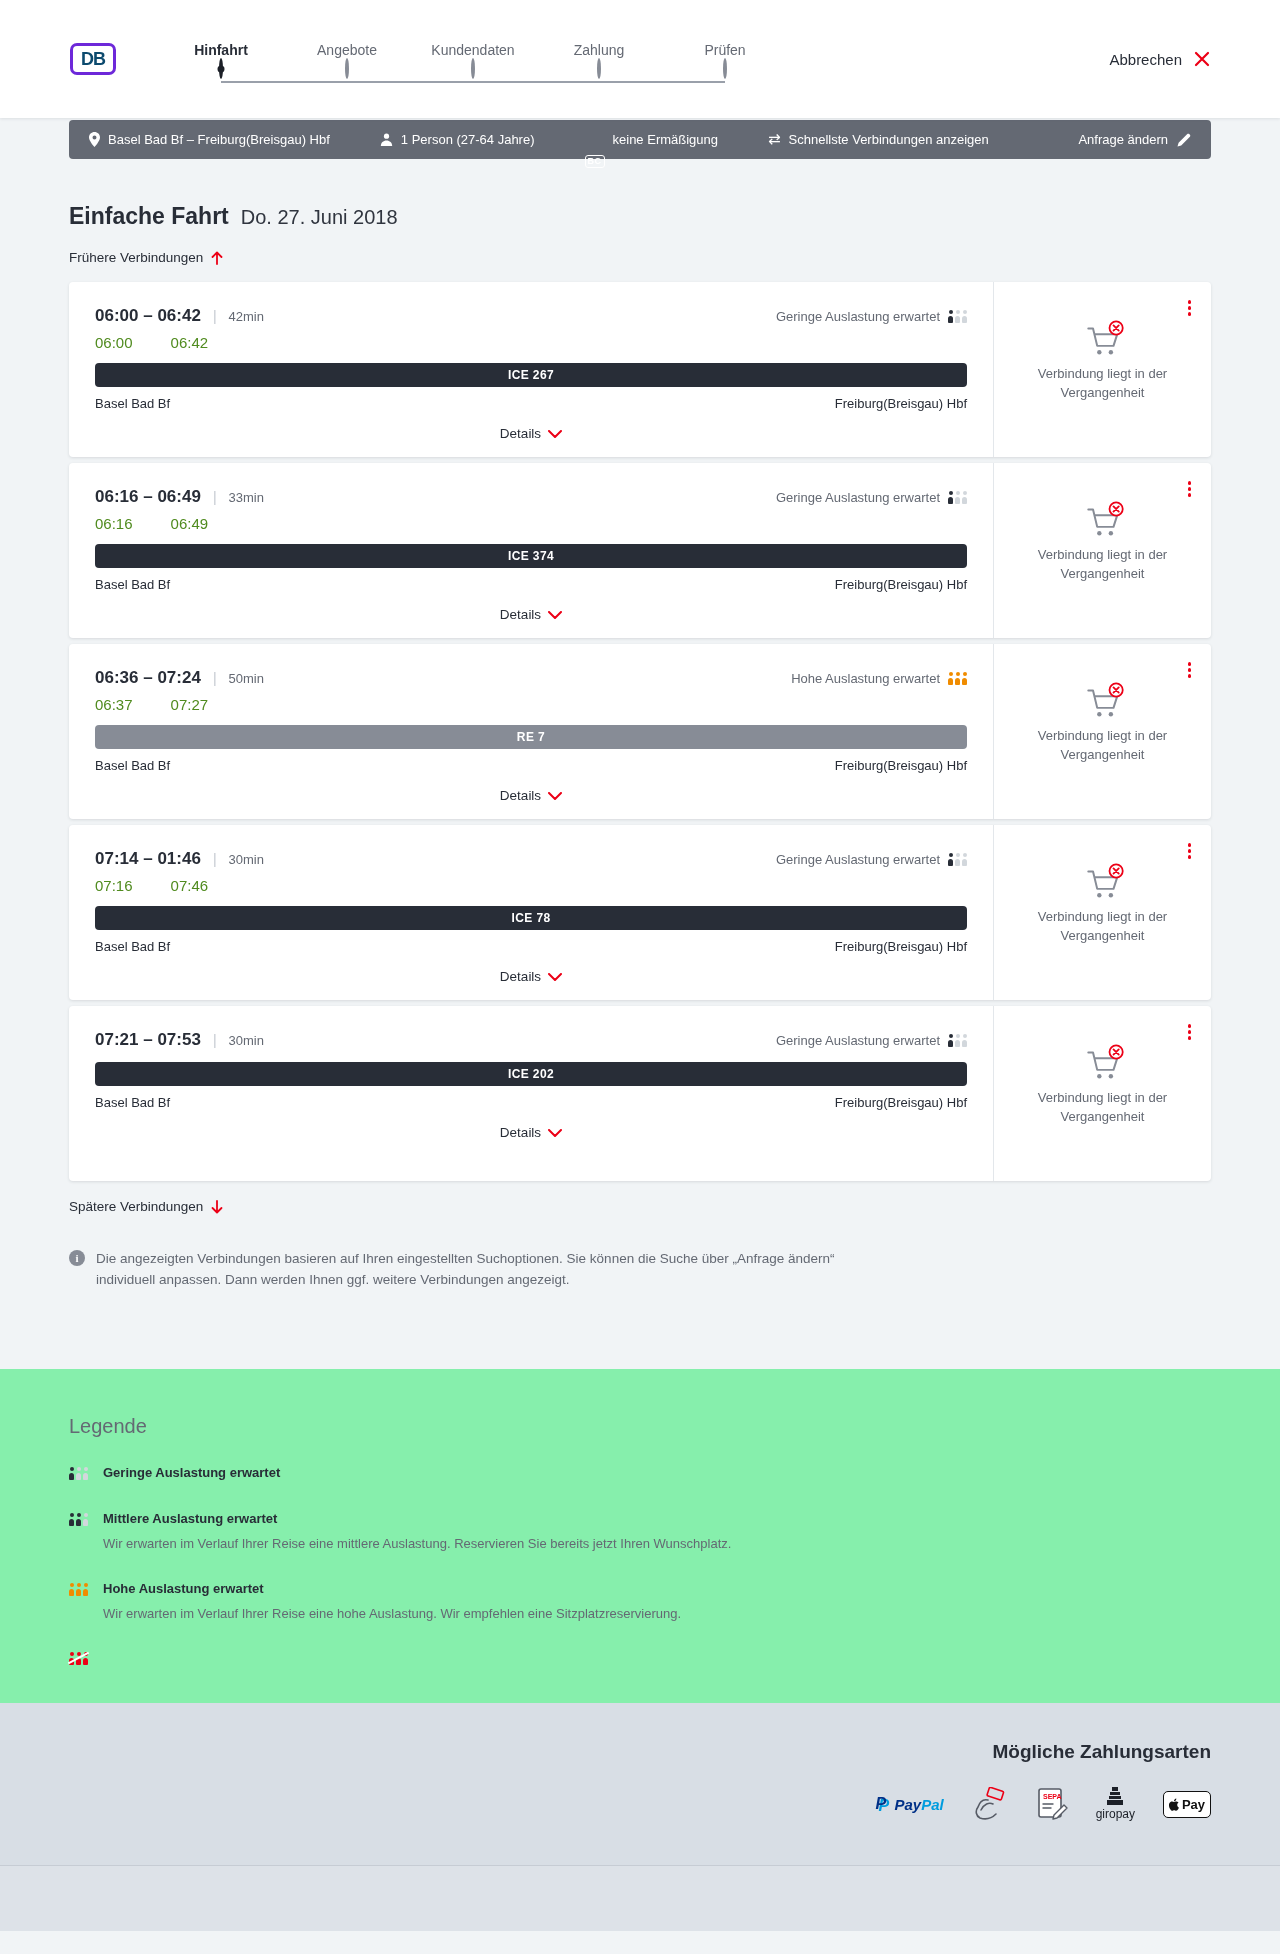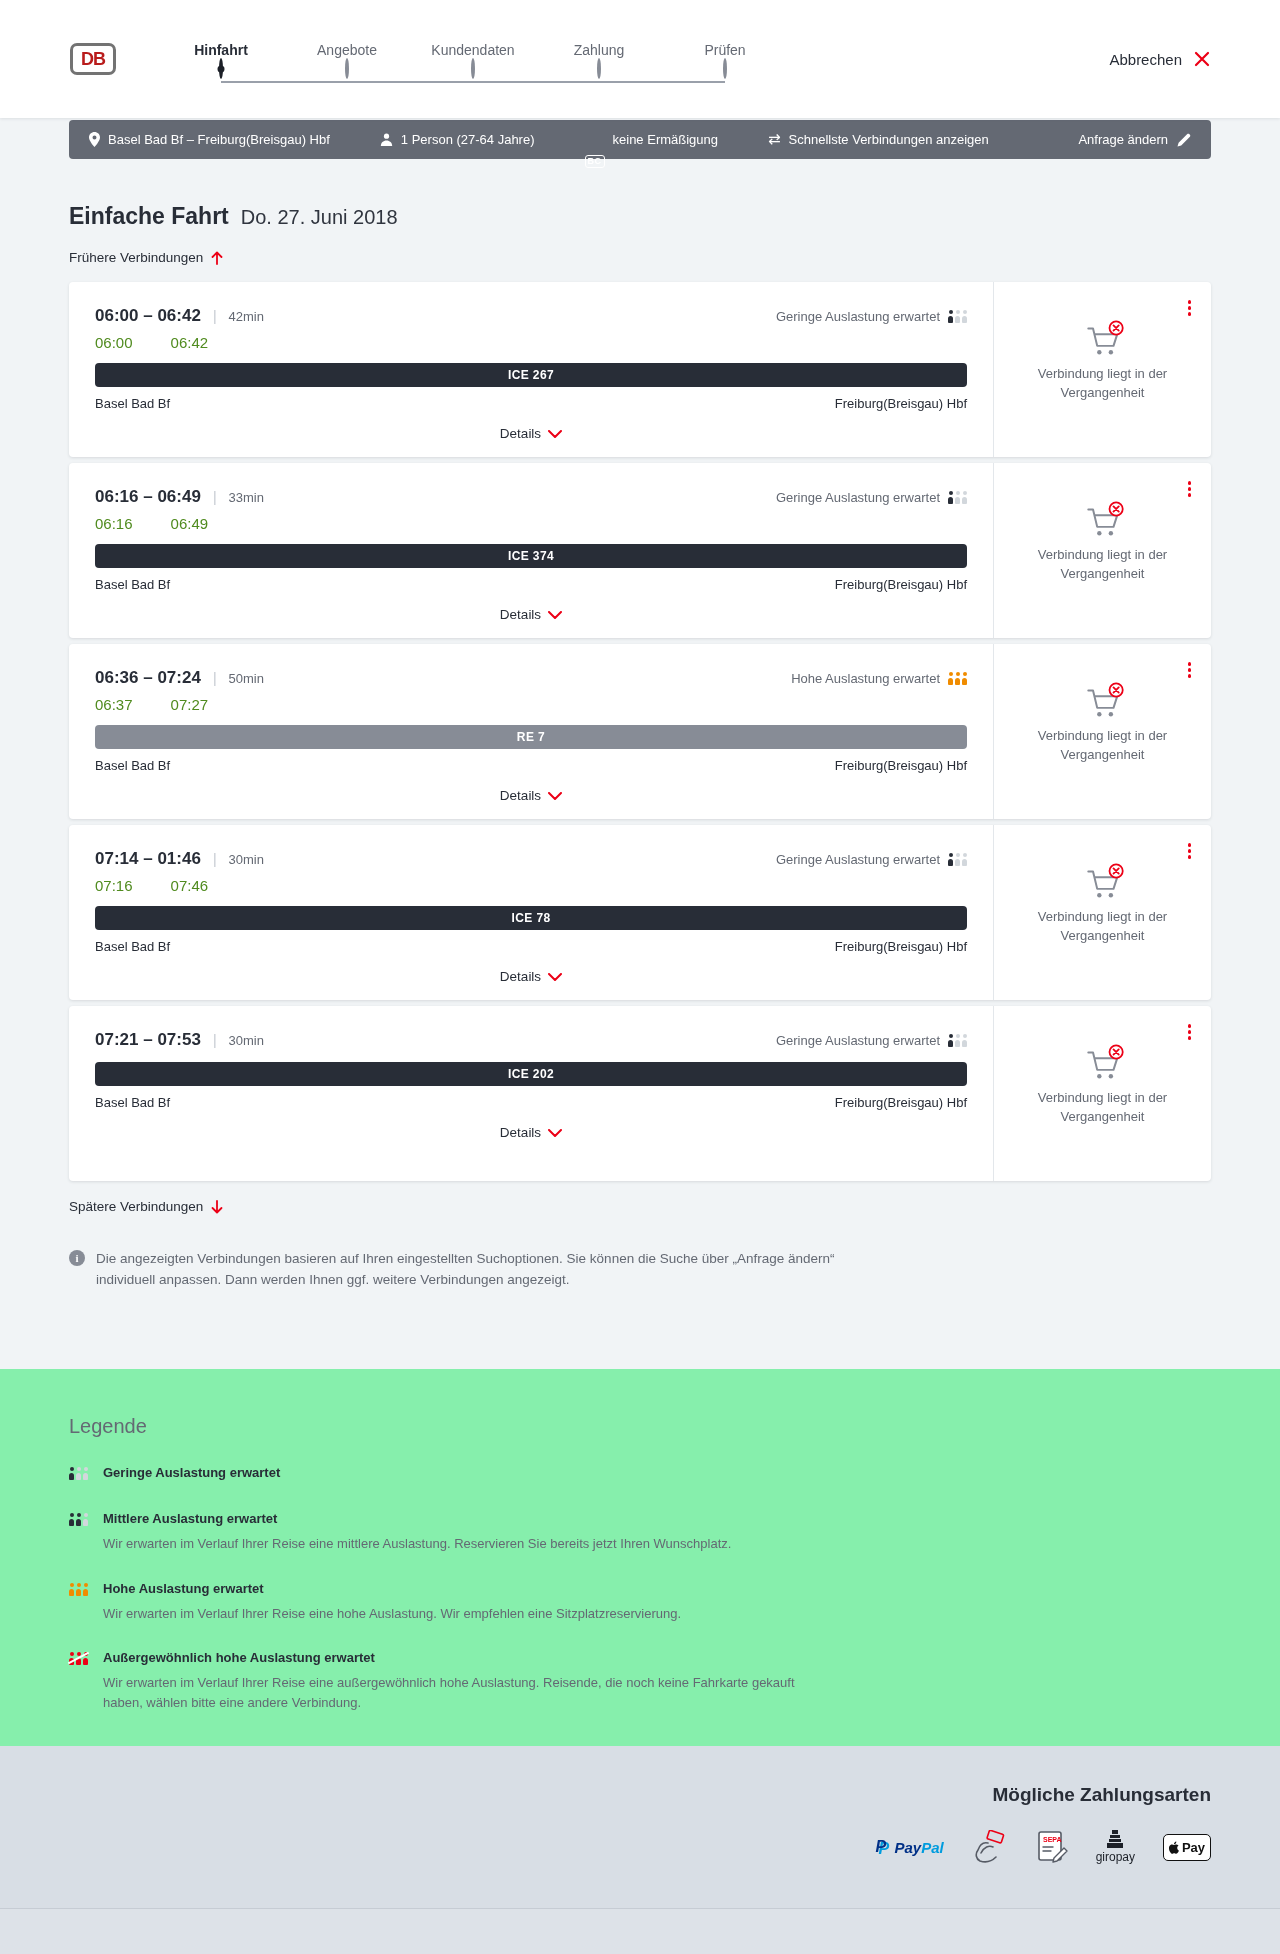--- a/index.html
+++ b/index.html
@@ -7,23 +7,23 @@
   body {
     font-family:"Liberation Sans","DejaVu Sans",sans-serif;
     background:#f1f4f6; color:#282d37;
   }
   
   .topbar {
     height:118px; background:#fff; display:flex; align-items:center;
     padding:0 70px; box-shadow:0 1px 3px rgba(40,45,55,.10); position:relative; z-index:2;
   }
   .db-logo {
-    width:46px; height:32px; border:3px solid #737373; border-radius:7px;
+    width:46px; height:32px; border:3px solid #6d28d9; border-radius:7px;
     display:flex; align-items:center; justify-content:center;
-    color:#b91c1c; font-weight:bold; font-size:18px; letter-spacing:-1px; background:#fff;
+    color:#0c4a6e; font-weight:bold; font-size:18px; letter-spacing:-1px; background:#fff;
     flex:0 0 auto; cursor:pointer;
   }
   .steps { display:flex; position:relative; margin-left:42px; }
   .steps .line {
     position:absolute; top:41px; left:63px; right:63px; height:2px; background:#9aa0aa;
   }
   .step { width:126px; text-align:center; position:relative; cursor:pointer; }
   .step .lbl { font-size:14px; color:#646973; line-height:20px; display:block; }
   .step.active .lbl { color:#282d37; font-weight:bold; }
   .step .dot {
@@ -531,24 +531,20 @@
       </div>
     </div>
 
     <div class="legend-item">
       <span class="ic"><span class="occ">
             <span class="p red"></span>
             <span class="p red"></span>
             <span class="p red"></span>
             <span class="slash"></span>
           </span></span>
-      <div>
-        <div class="lbl">Außergewöhnlich hohe Auslastung erwartet</div>
-        <div class="desc">Wir erwarten im Verlauf Ihrer Reise eine außergewöhnlich hohe Auslastung. Reisende, die noch keine Fahrkarte gekauft haben, wählen bitte eine andere Verbindung.</div>
-      </div>
     </div>
   </div>
 </section>
 
 <section class="pay-sec">
   <div class="pay-inner">
     <div class="pay-title">Mögliche Zahlungsarten</div>
     <div class="pay-icons">
       <span class="paypal">
         <span class="pp-mark">

